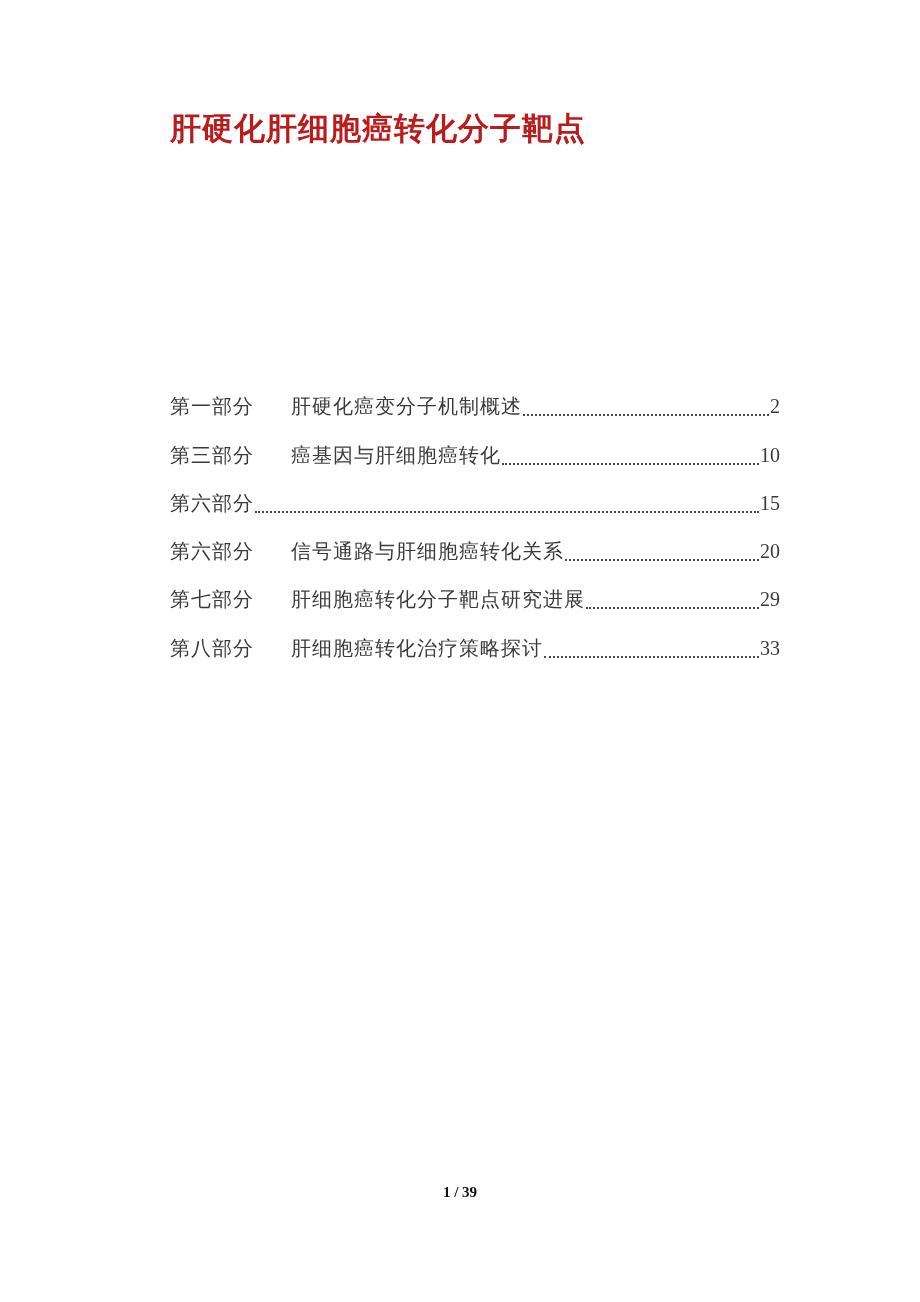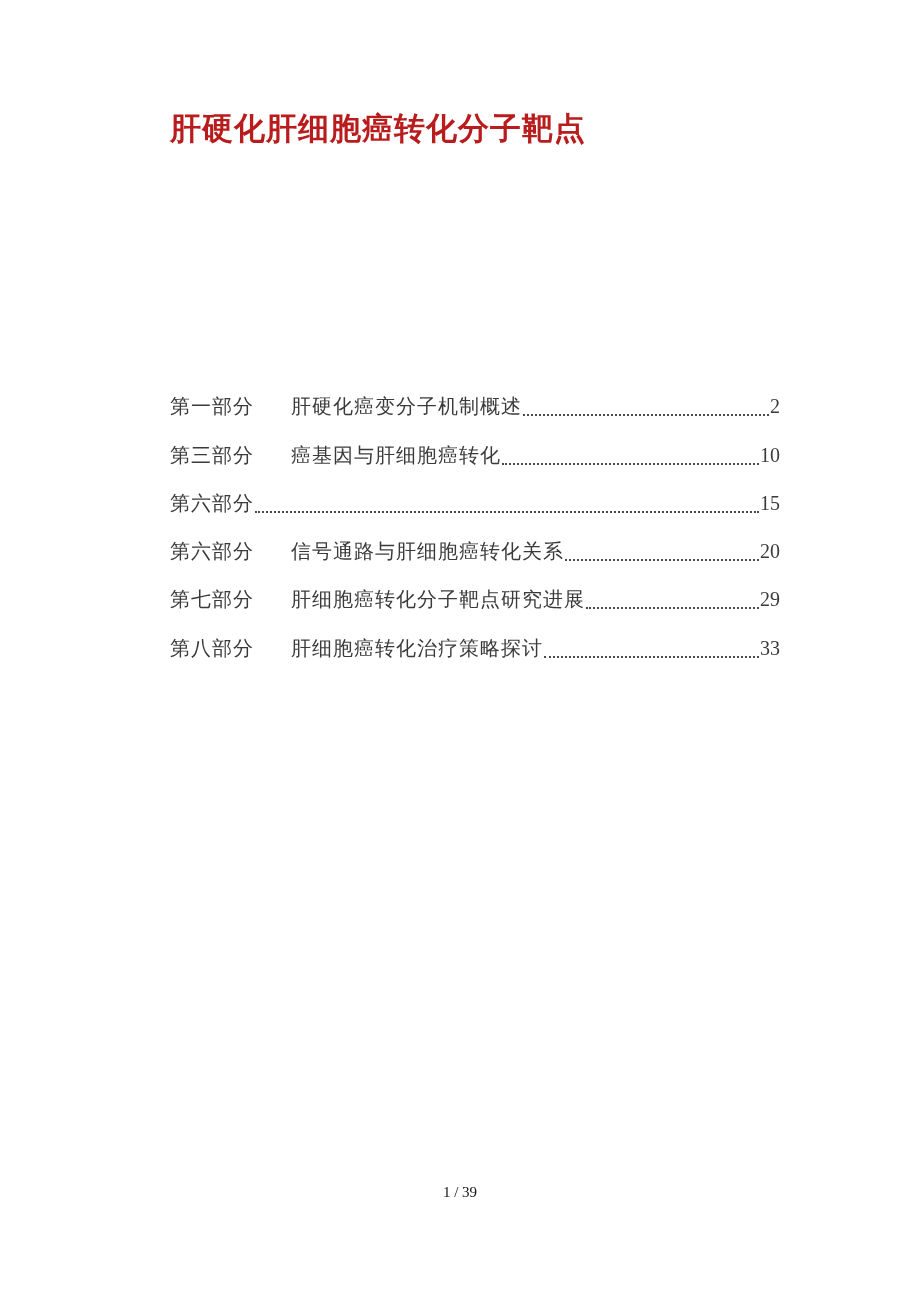--- a/index.html
+++ b/index.html
@@ -126,21 +126,21 @@
   }
 
   
   .footer {
     position: absolute;
     top: 1184px;
     left: 0;
     width: 920px;
     text-align: center;
     font-family: "Liberation Serif", "DejaVu Serif", serif;
-    font-weight: normal;
+    font-weight: bold;
     font-size: 15px;
     color: #111111;
   }
 </style>
 </head>
 <body>
 
 <div class="page">
 
   <div class="doc-title">肝硬化肝细胞癌转化分子靶点</div>

